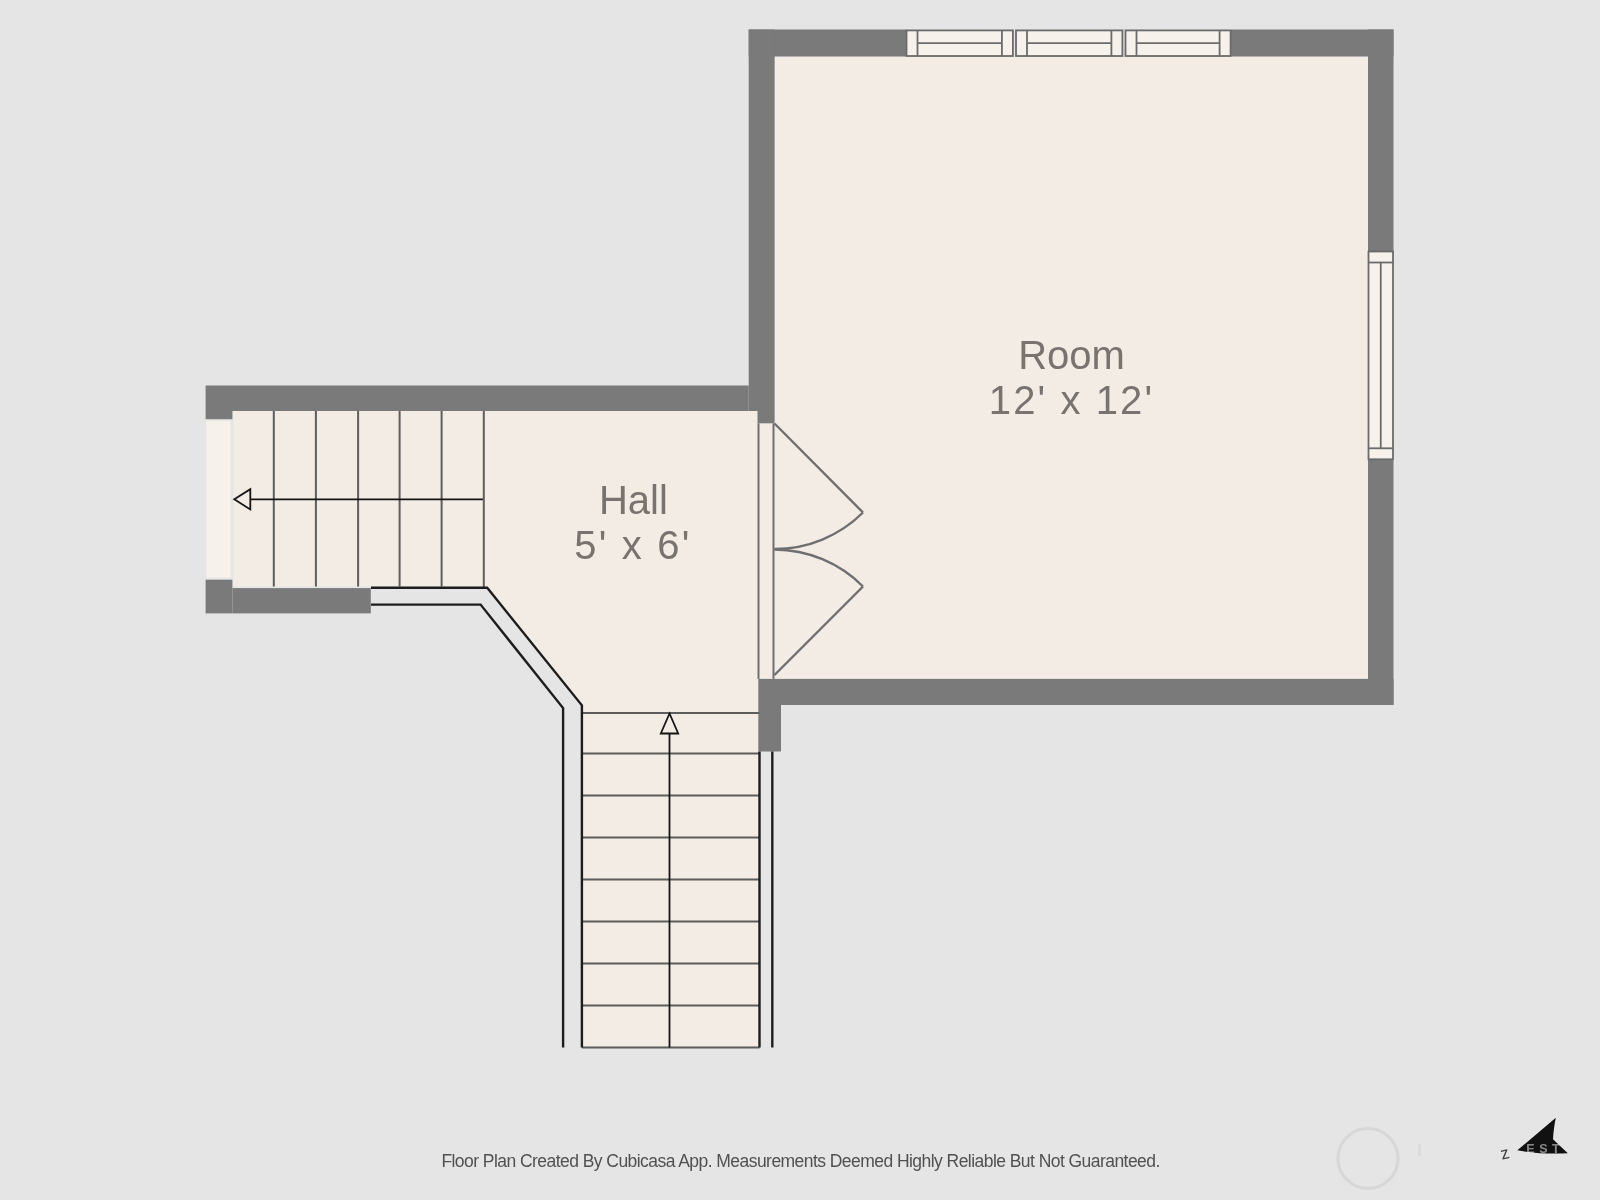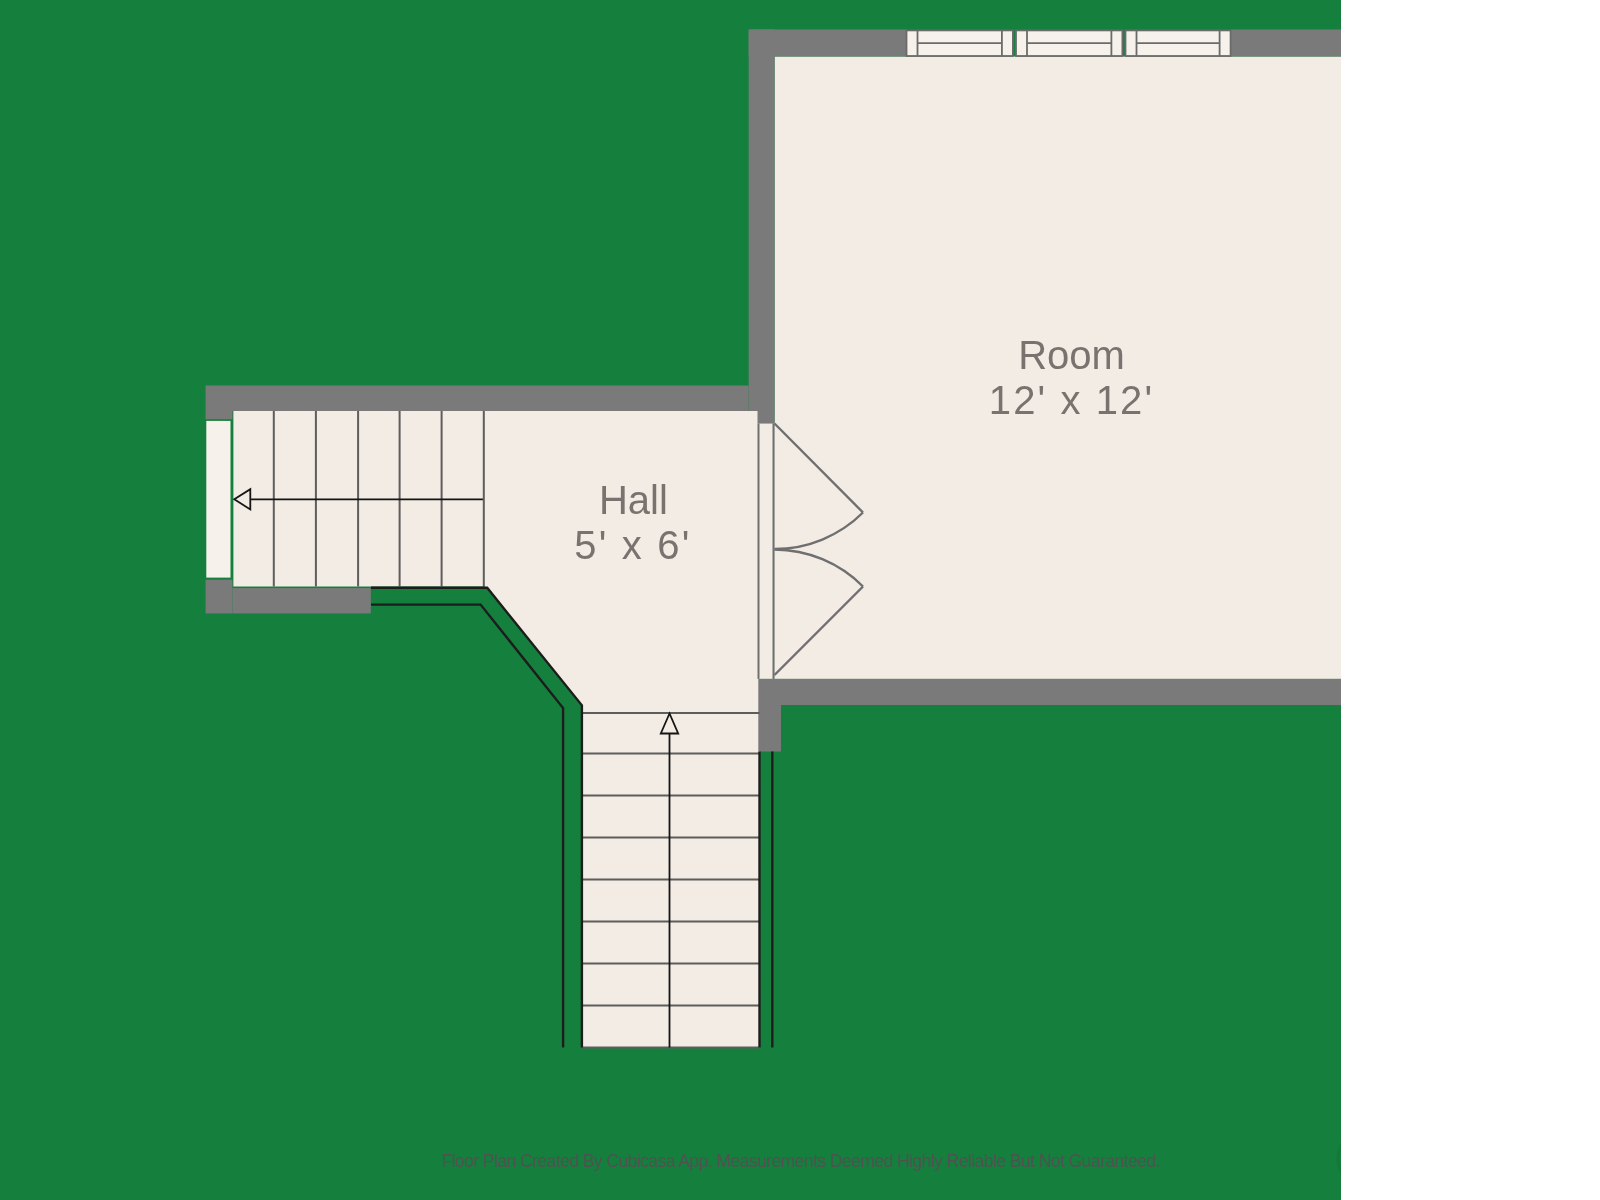--- a/index.html
+++ b/index.html
@@ -1,16 +1,16 @@
 <!DOCTYPE html>
 <html><head>
 <meta charset="utf-8">
 <style>
   html,body{margin:0;padding:0;background:#ffffff;}
-  #page{position:relative;width:1341px;height:1200px;background:#15803d;overflow:hidden;}
+  #page{position:relative;width:1600px;height:1200px;background:#e5e5e5;overflow:hidden;}
   svg{display:block;}
   text{font-family:"Liberation Sans", sans-serif;-webkit-font-smoothing:antialiased;}
 </style>
 </head>
 <body>
 <div id="page">
 <svg width="1600" height="1200" viewBox="0 0 1600 1200">
 
   <g fill="#f3ece5" stroke="none">
     <rect x="774.6" y="56.5" width="593.4" height="622.4"></rect>

